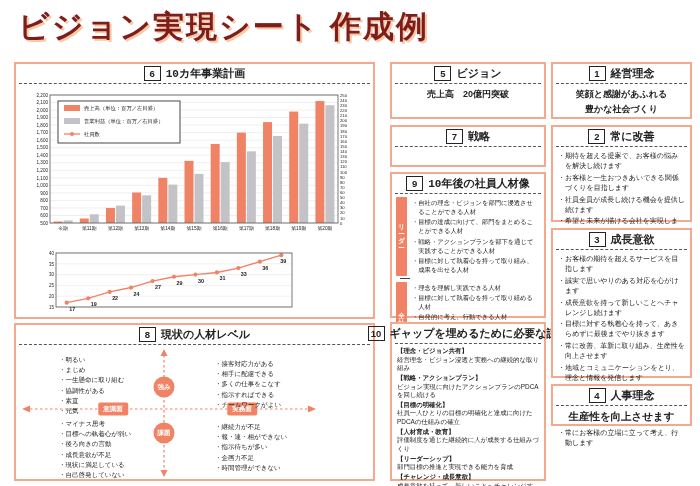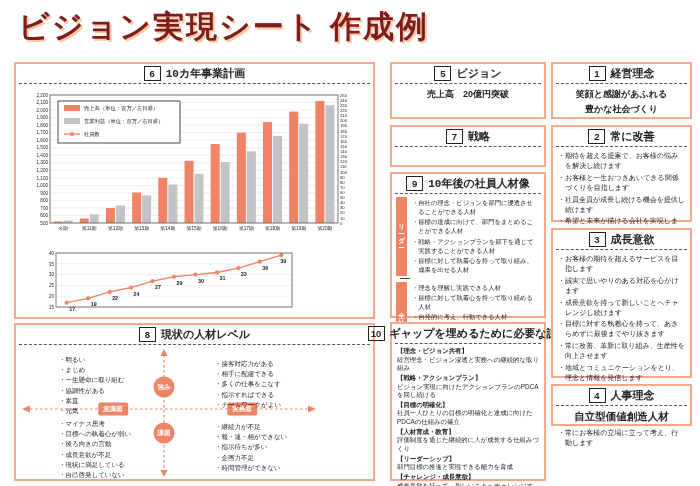--- a/index.html
+++ b/index.html
@@ -517,17 +517,17 @@
         </div>
       </div>
   </div>
 
   <div class="box" style="left:551px;top:384px;width:141px;height:42px;">
     <div class="box-head">
       <span class="num">4</span>
       <span class="ttl">人事理念</span>
     </div>
     <div class="center-lines">
-      <div class="cline big">自立型価値創造人材</div>
+      <div class="cline big">生産性を向上させます</div>
     </div>
   </div>
 
 </div>
 
 </body></html>

